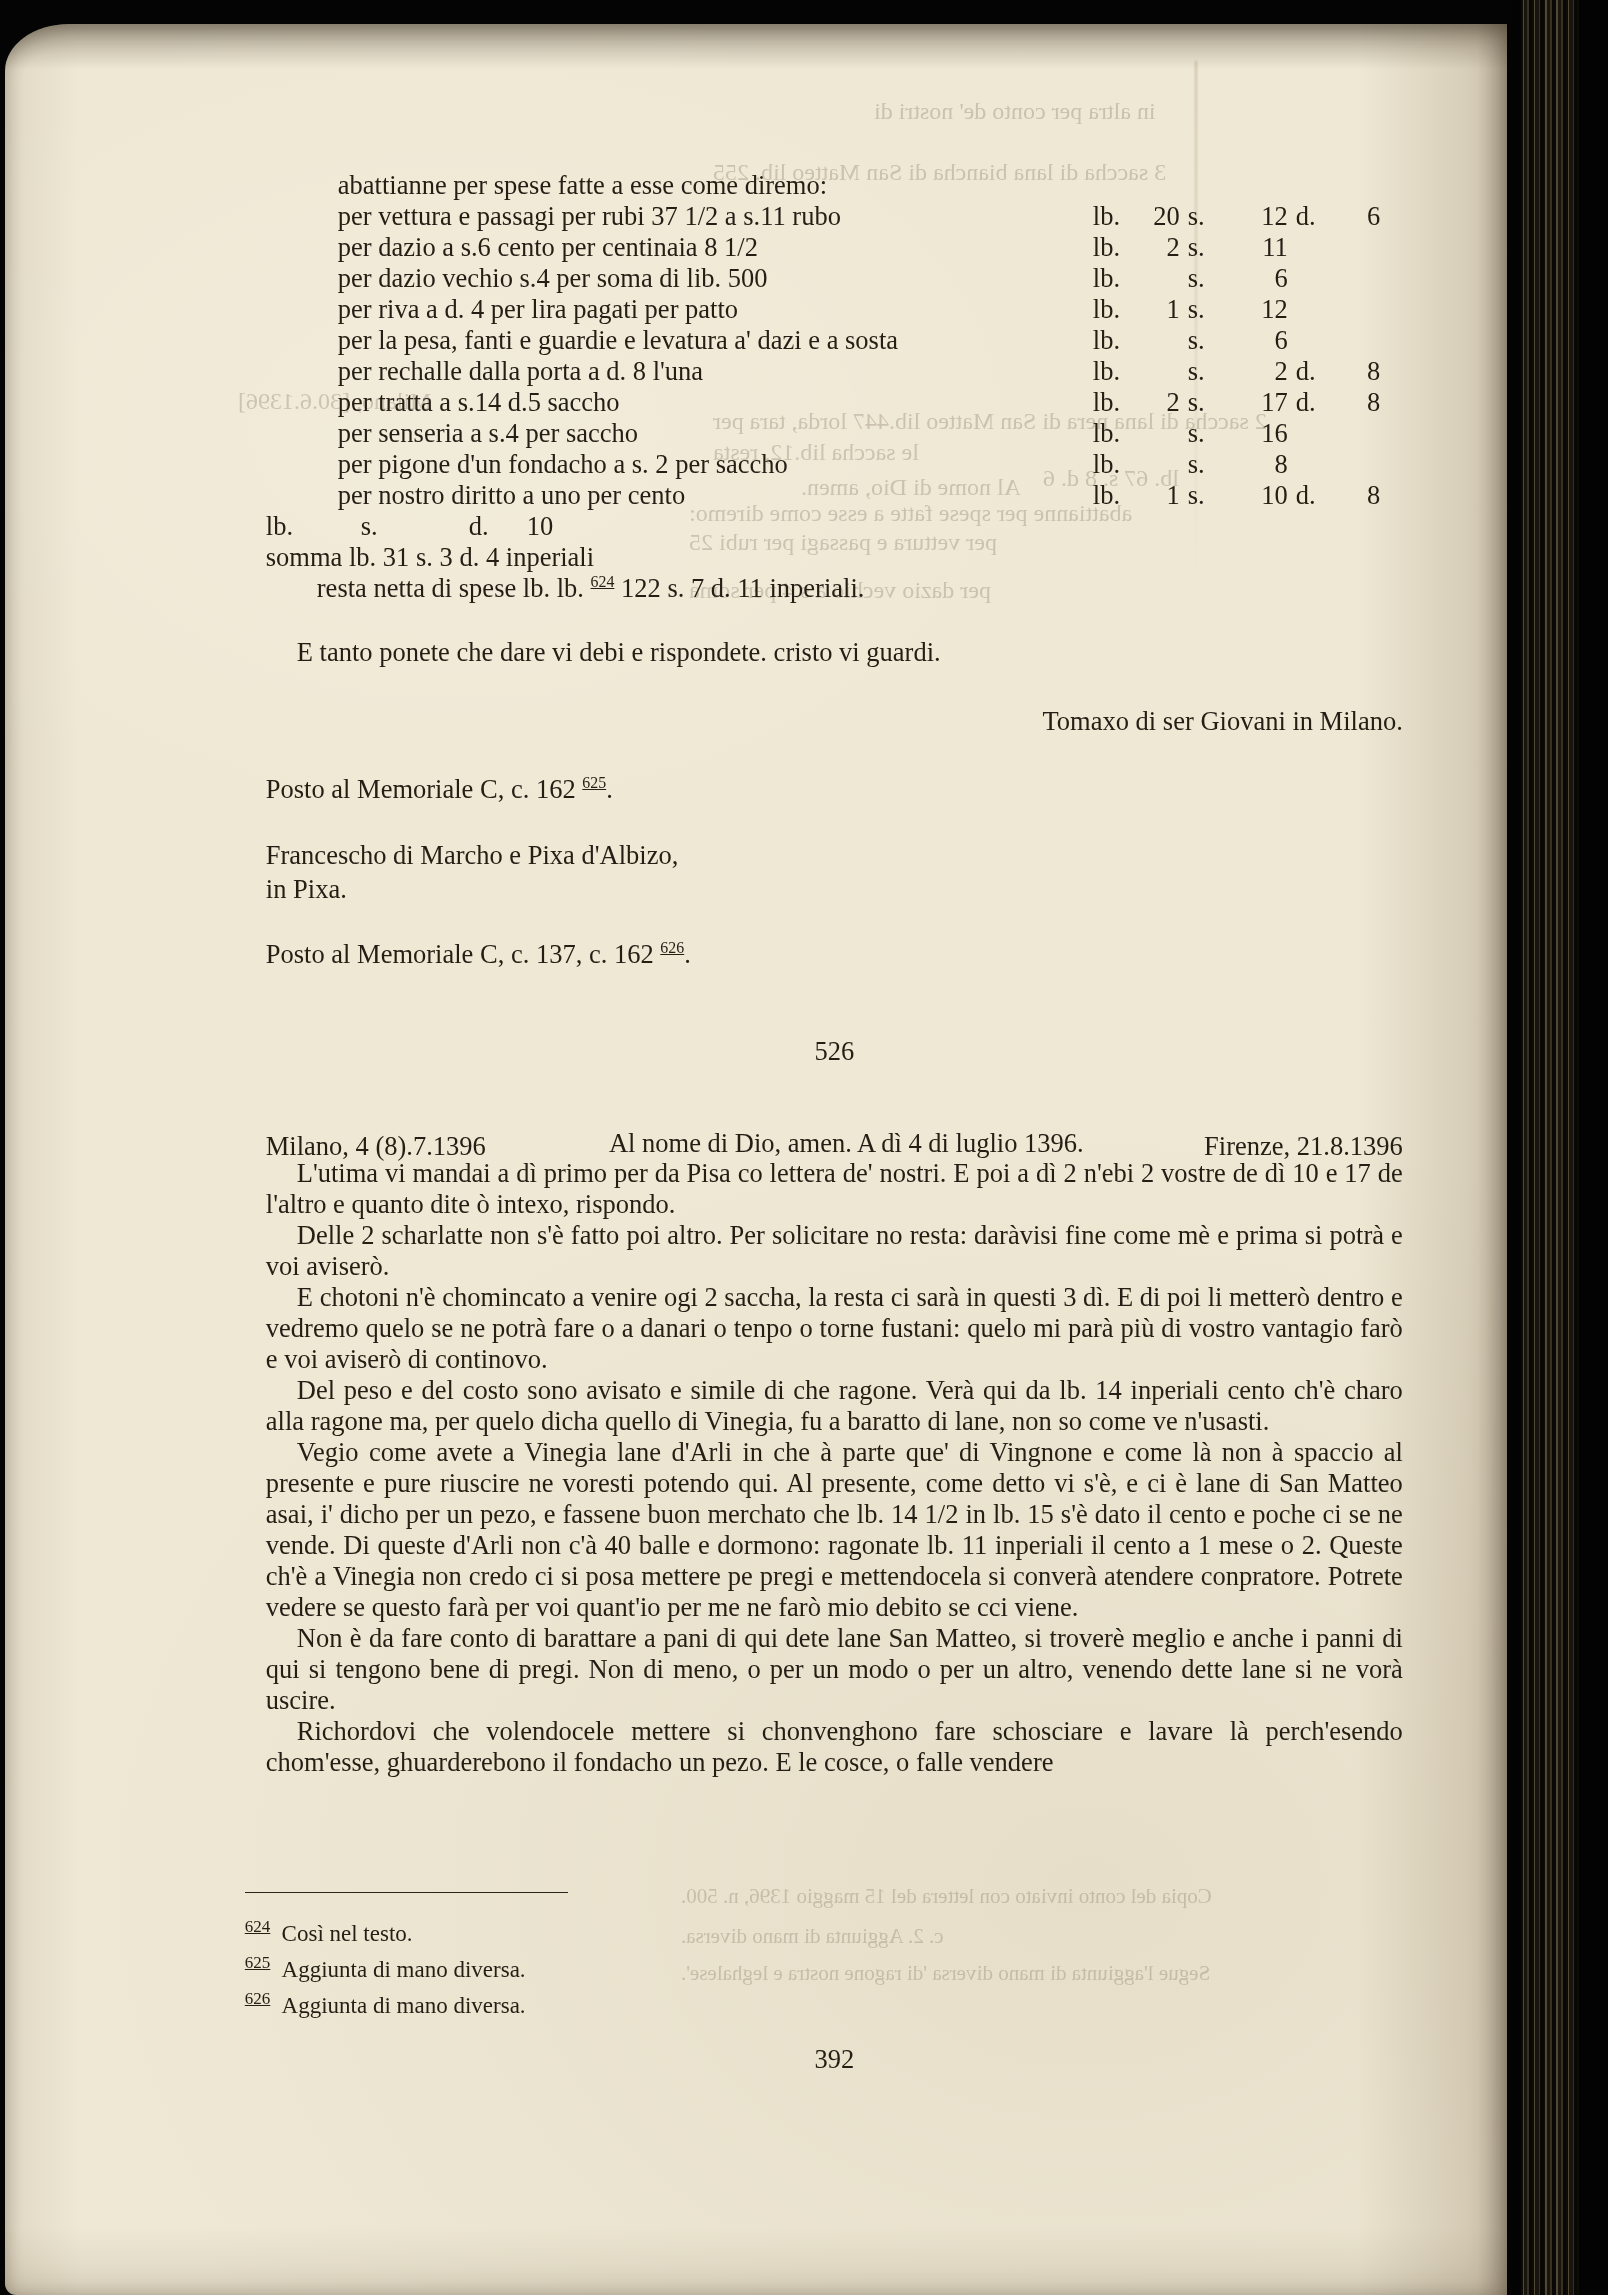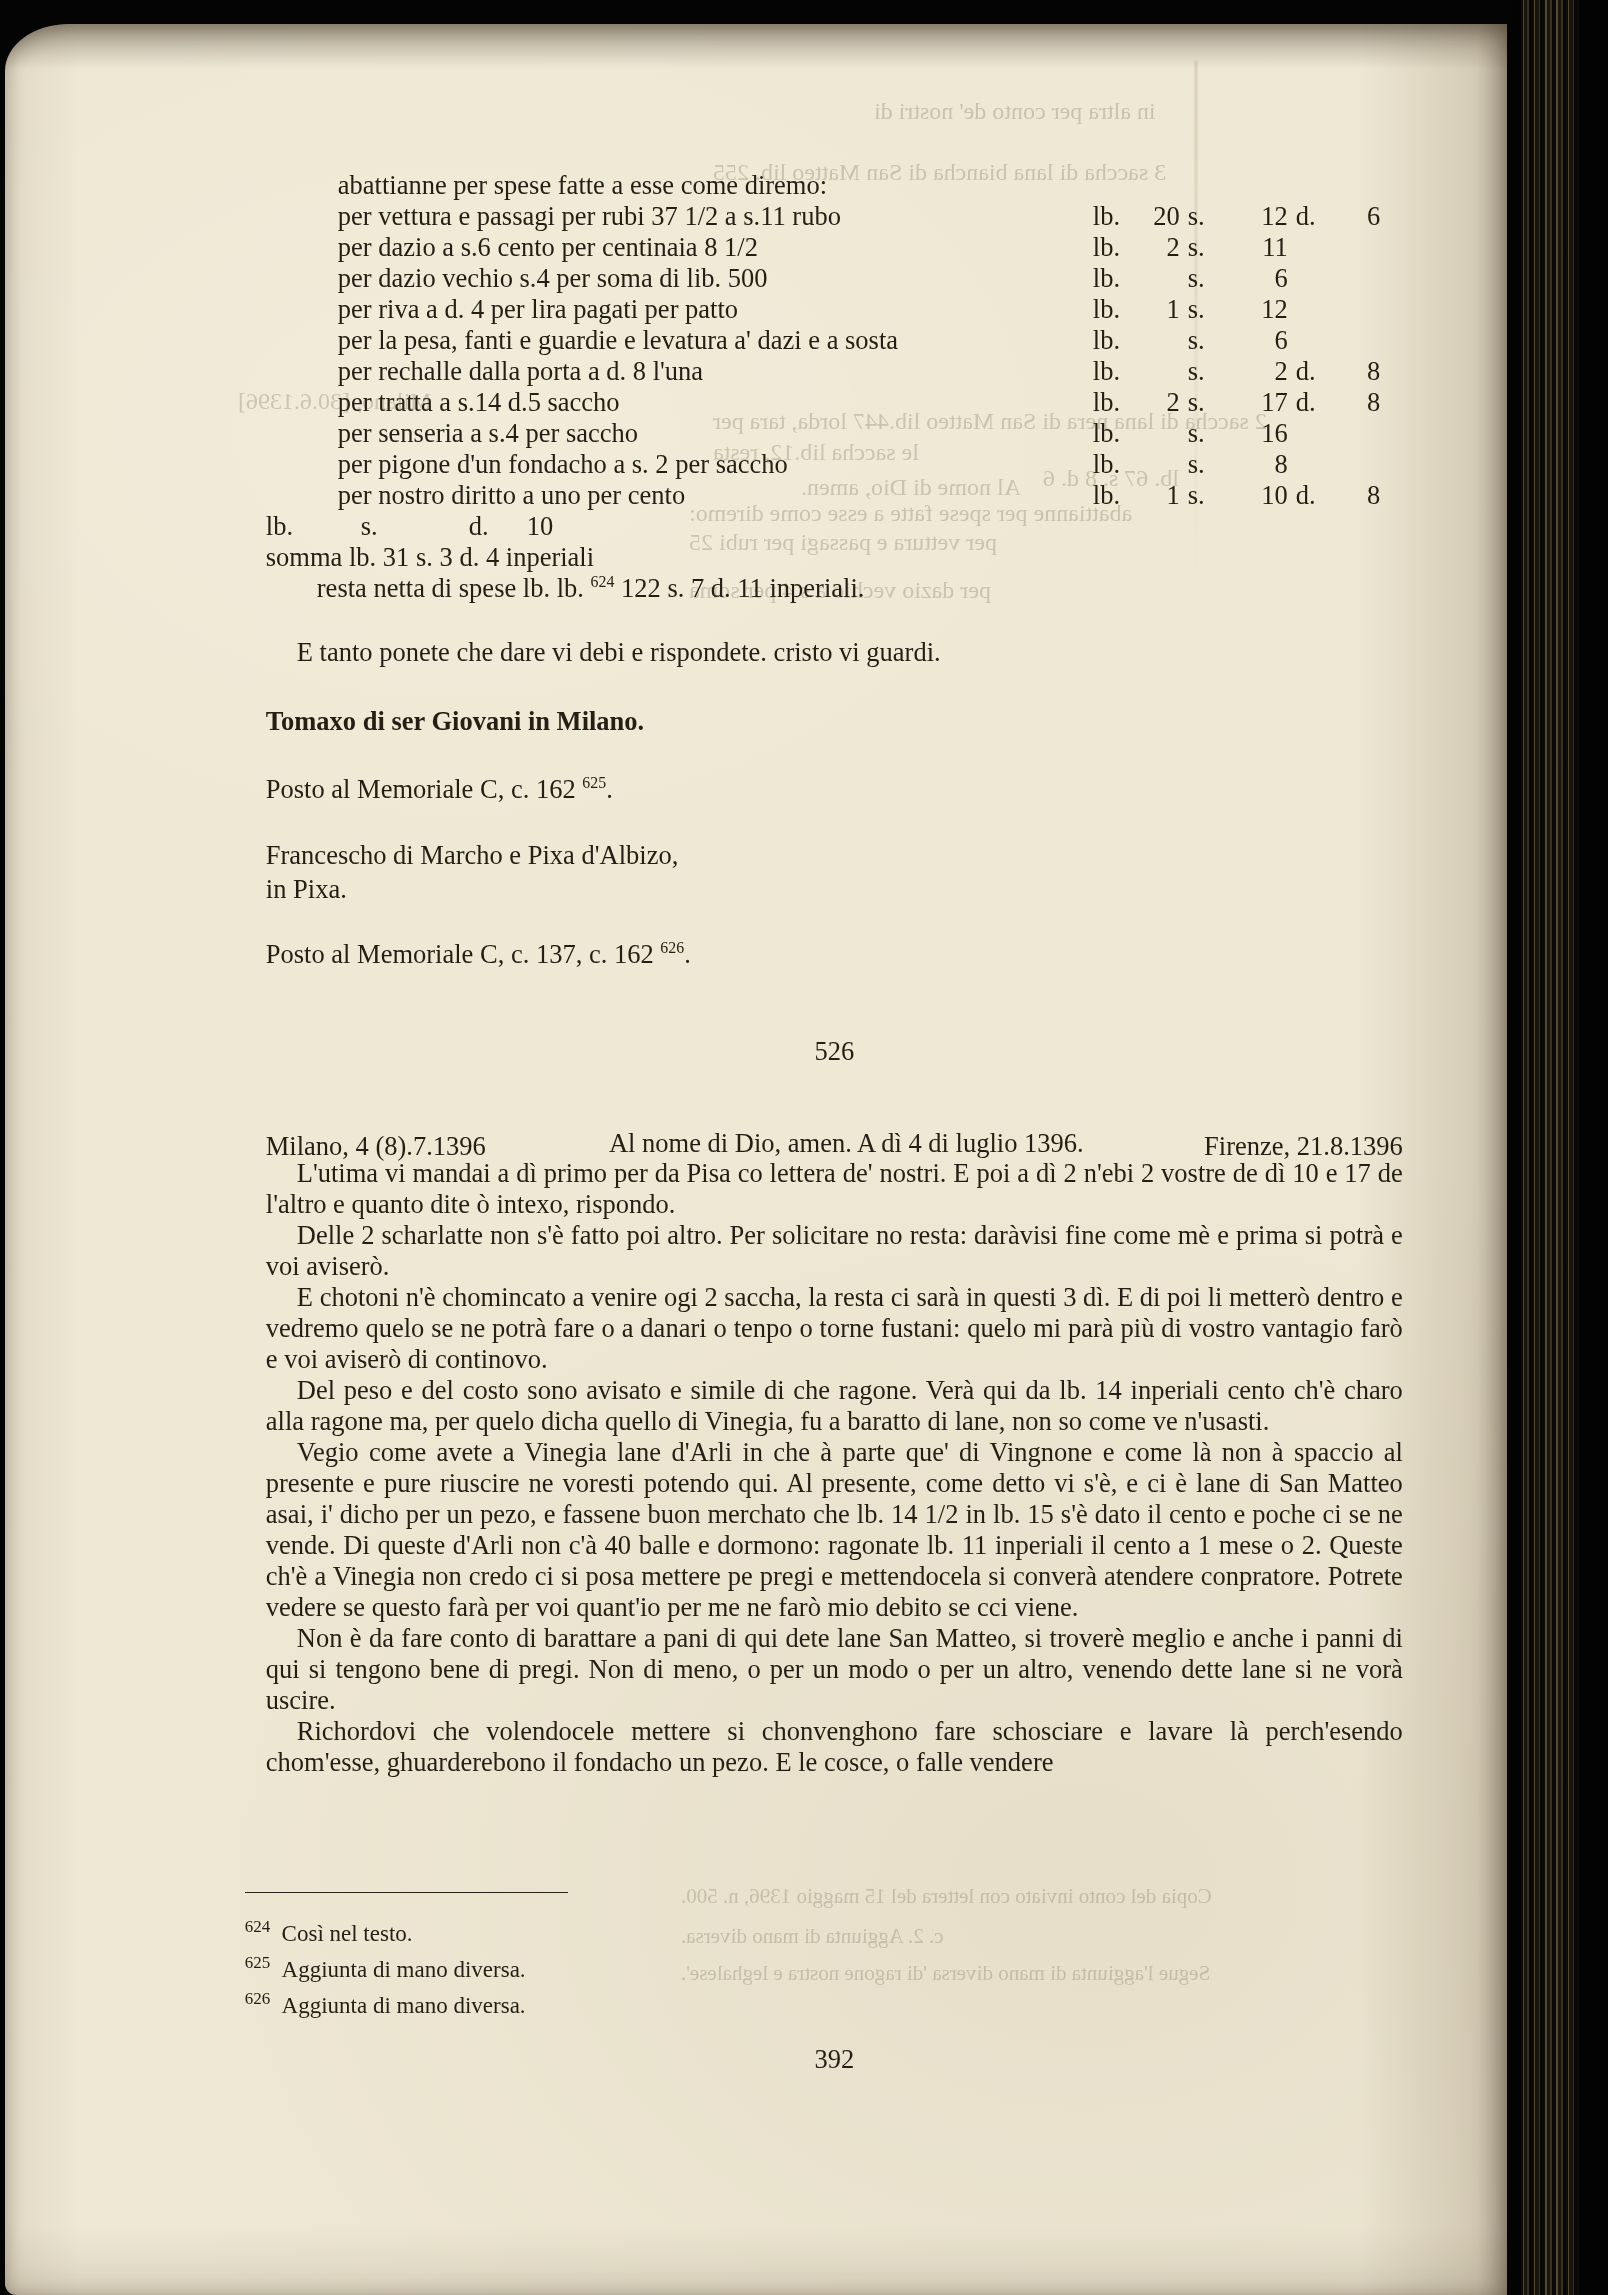--- a/index.html
+++ b/index.html
@@ -37,24 +37,24 @@
   .account{position:absolute;left:0;top:146px;width:1137px;line-height:31px;}
   .acc-intro{padding-left:72px;}
   .acc-row{display:flex;}
   .acc-desc{flex:1 1 auto;padding-left:72px;overflow:hidden;white-space:nowrap;}
   .cell{flex:0 0 auto;white-space:nowrap;}
   .c-lbl-lb{width:42px;} .c-val-lb{width:53px;text-align:right;padding-right:8px;box-sizing:border-box;}
   .c-lbl-s{width:50px;}  .c-val-s{width:58px;text-align:right;padding-right:8px;box-sizing:border-box;}
   .c-lbl-d{width:47px;}  .c-val-d{width:60px;text-align:right;padding-right:22.5px;box-sizing:border-box;}
   .somma{}
   .resta{margin-left:51px;}
-  sup{font-size:0.60em;line-height:0;vertical-align:super;}
+  sup{font-size:0.60em;line-height:0;vertical-align:super;text-decoration:underline;}
 
   .closing{position:absolute;left:0;top:613px;padding-left:31px;width:1107px;}
-  .signature{position:absolute;left:0;top:682px;width:1137px;text-align:left;font-weight:bold;}
+  .signature{position:absolute;left:0;top:682px;width:1137px;text-align:right;}
   .memoriale{position:absolute;left:0;top:750px;}
   .memoriale.m2{top:915px;}
   .address{position:absolute;left:0;top:814px;line-height:34px;}
 
   .letter-no{position:absolute;left:0;top:1012px;width:1137px;text-align:center;}
   .dateline{position:absolute;left:0;top:1107px;width:1137px;display:flex;justify-content:space-between;}
   .salutation{position:absolute;left:12px;top:1104px;width:1137px;text-align:center;}
   .body-paragraphs{position:absolute;left:0;top:1134px;width:1137px;}
   .body-paragraphs p{margin:0;text-indent:31px;text-align:justify;}
 

